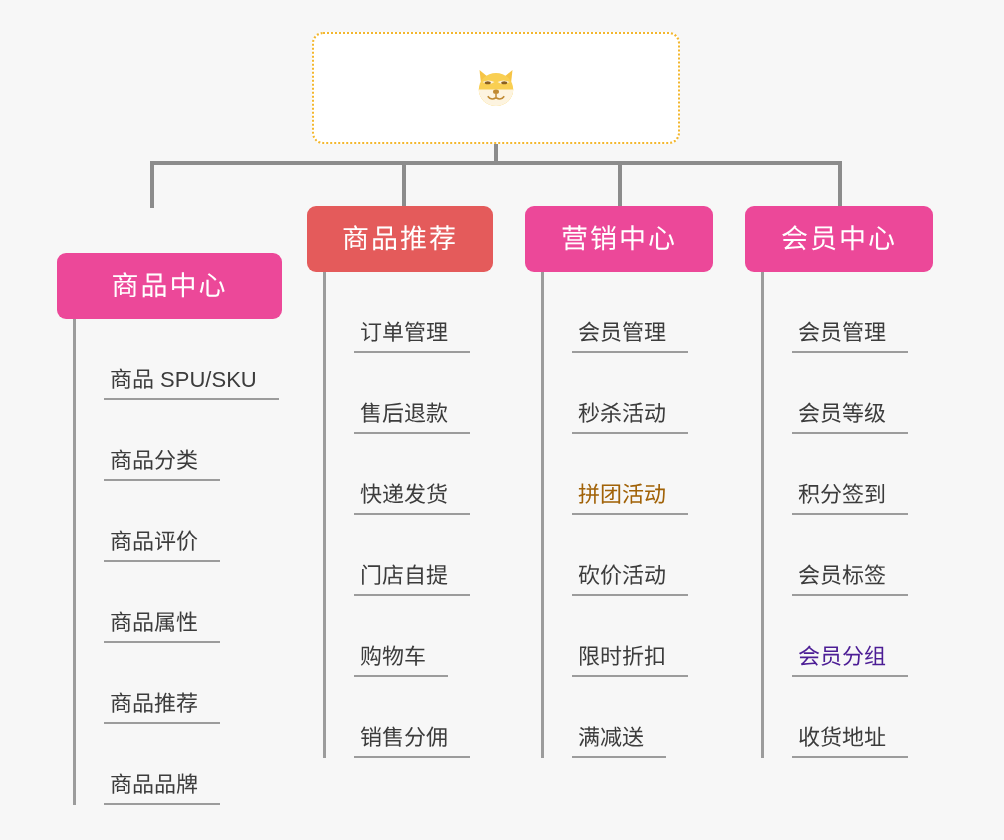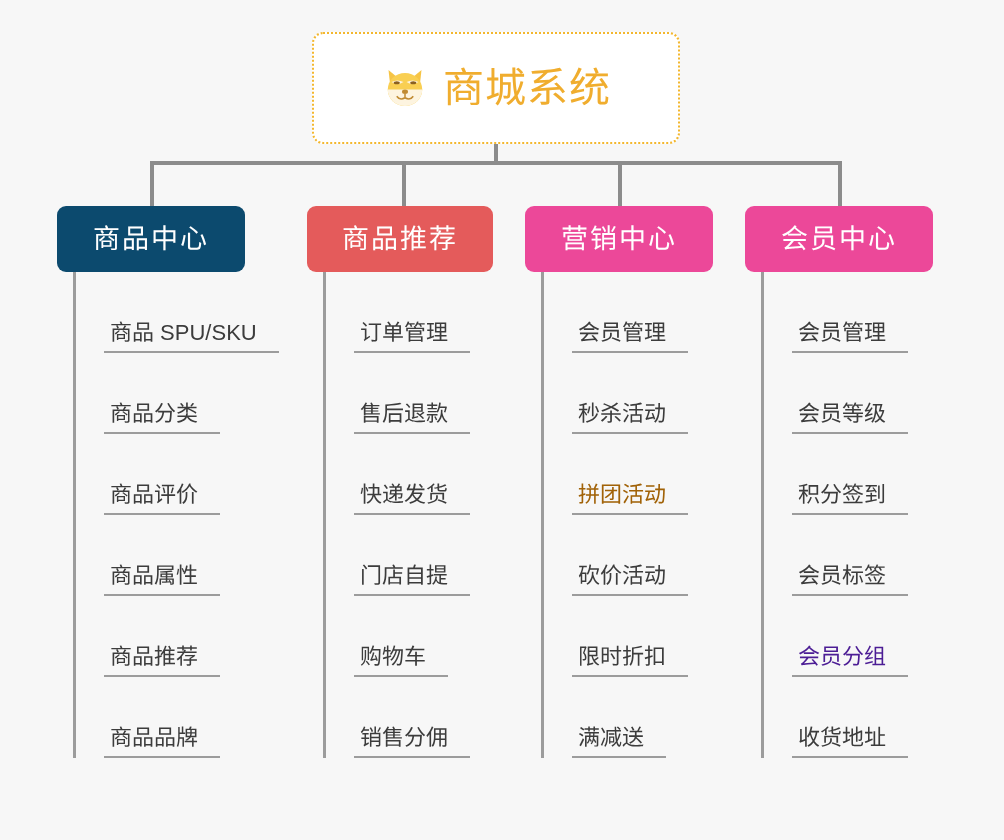--- a/index.html
+++ b/index.html
@@ -145,32 +145,31 @@
       <path d="M9 34 a23 22 0 0 0 46 0 Z" fill="#fdf4e0"></path>
       <path d="M14 24 q8 -4 16 0 q-8 5 -16 0 Z" fill="#fdf4e0"></path>
       <path d="M50 24 q-8 -4 -16 0 q8 5 16 0 Z" fill="#fdf4e0"></path>
       <ellipse cx="21" cy="25" rx="4" ry="2" fill="#8a6020"></ellipse>
       <ellipse cx="43" cy="25" rx="4" ry="2" fill="#8a6020"></ellipse>
       <ellipse cx="32" cy="37" rx="4" ry="3" fill="#c08a32"></ellipse>
       <path d="M32 40 v5" stroke="#c08a32" stroke-width="2" fill="none"></path>
       <path d="M32 45 q-7 4 -11 -2" stroke="#c08a32" stroke-width="2" fill="none"></path>
       <path d="M32 45 q7 4 11 -2" stroke="#c08a32" stroke-width="2" fill="none"></path>
     </svg>
-    <span class="root-title" style="color: rgb(240, 173, 46);">商城系统</span>
   </div>
 
   <div class="conn-stem" style="background: rgb(140, 140, 140);"></div>
   <div class="conn-bus" style="background: rgb(140, 140, 140);"></div>
   <div class="conn-drop d0" style="background: rgb(140, 140, 140);"></div>
   <div class="conn-drop d1" style="background: rgb(140, 140, 140);"></div>
   <div class="conn-drop d2" style="background: rgb(140, 140, 140);"></div>
   <div class="conn-drop d3" style="background: rgb(140, 140, 140);"></div>
 
   <div class="column c0">
-    <div class="cat-box" style="background: #0c4a6e; width: 188px;">
+    <div class="cat-box" style="background: #ec4899; width: 225px; margin-top: 47px;">
       <span class="cat-label">商品中心</span>
     </div>
     <div class="leaf-list" style="border-left-color: rgb(156, 156, 156);">
       <div class="leaf-item">
           <span class="leaf-label" style="border-bottom-color: rgb(156, 156, 156); color: rgb(60, 60, 60);">商品 SPU/SKU</span>
         </div>
       <div class="leaf-item">
           <span class="leaf-label" style="border-bottom-color: rgb(156, 156, 156); color: rgb(60, 60, 60);">商品分类</span>
         </div>
       <div class="leaf-item">

